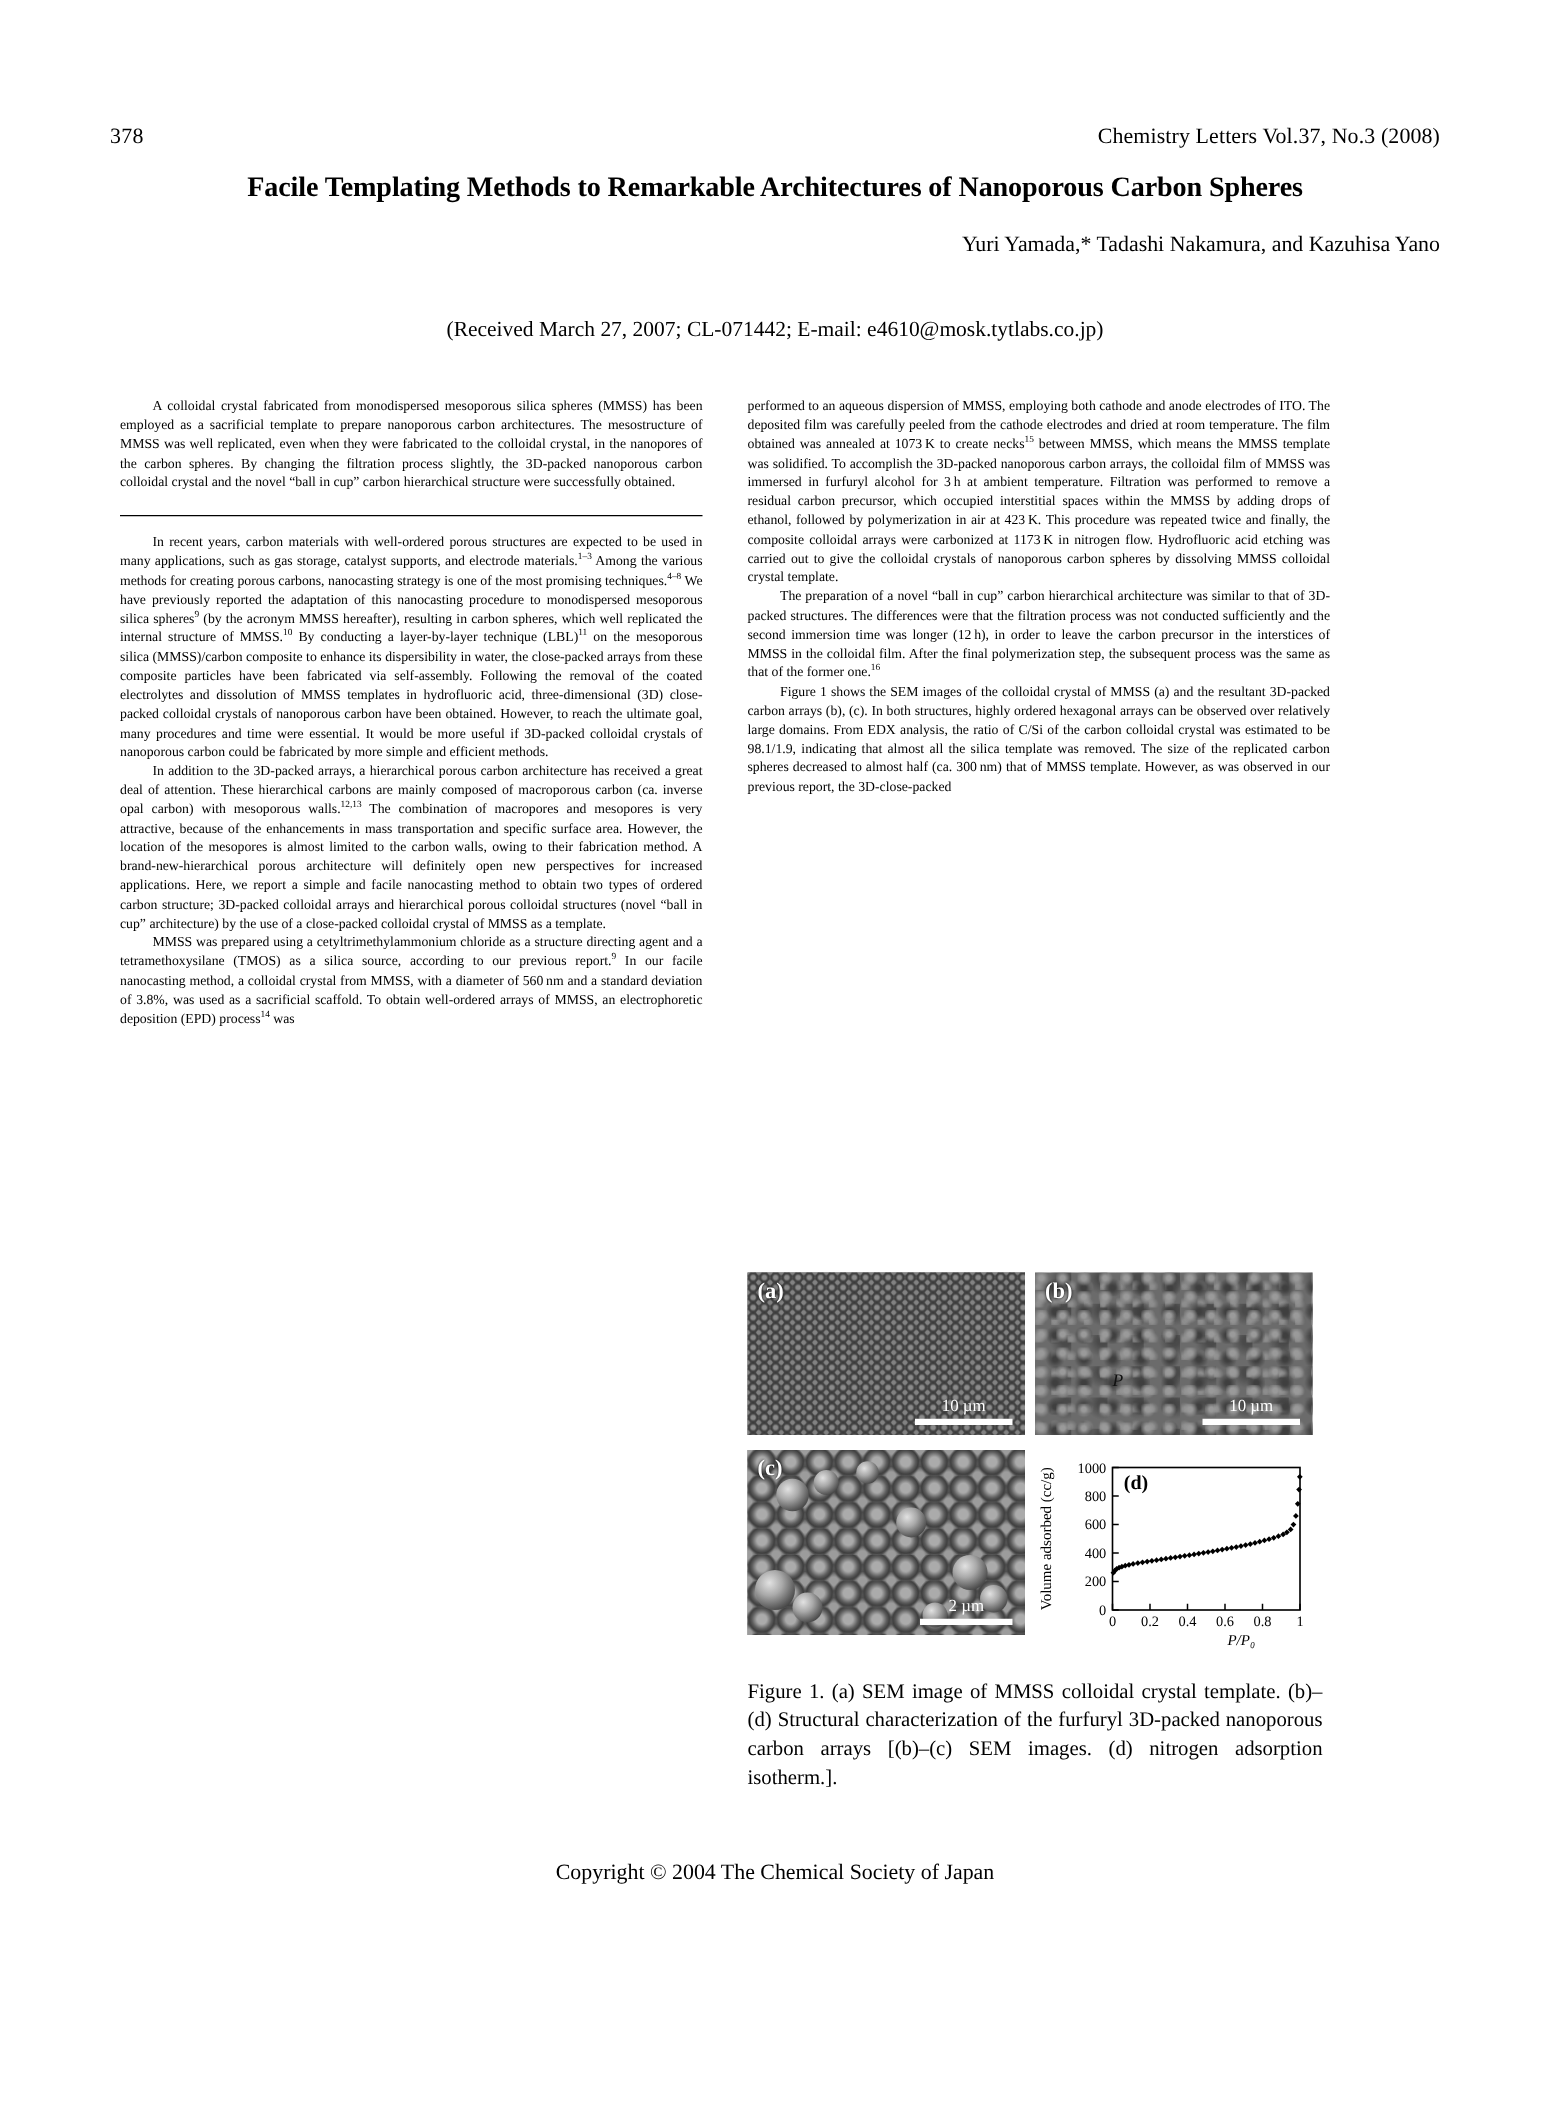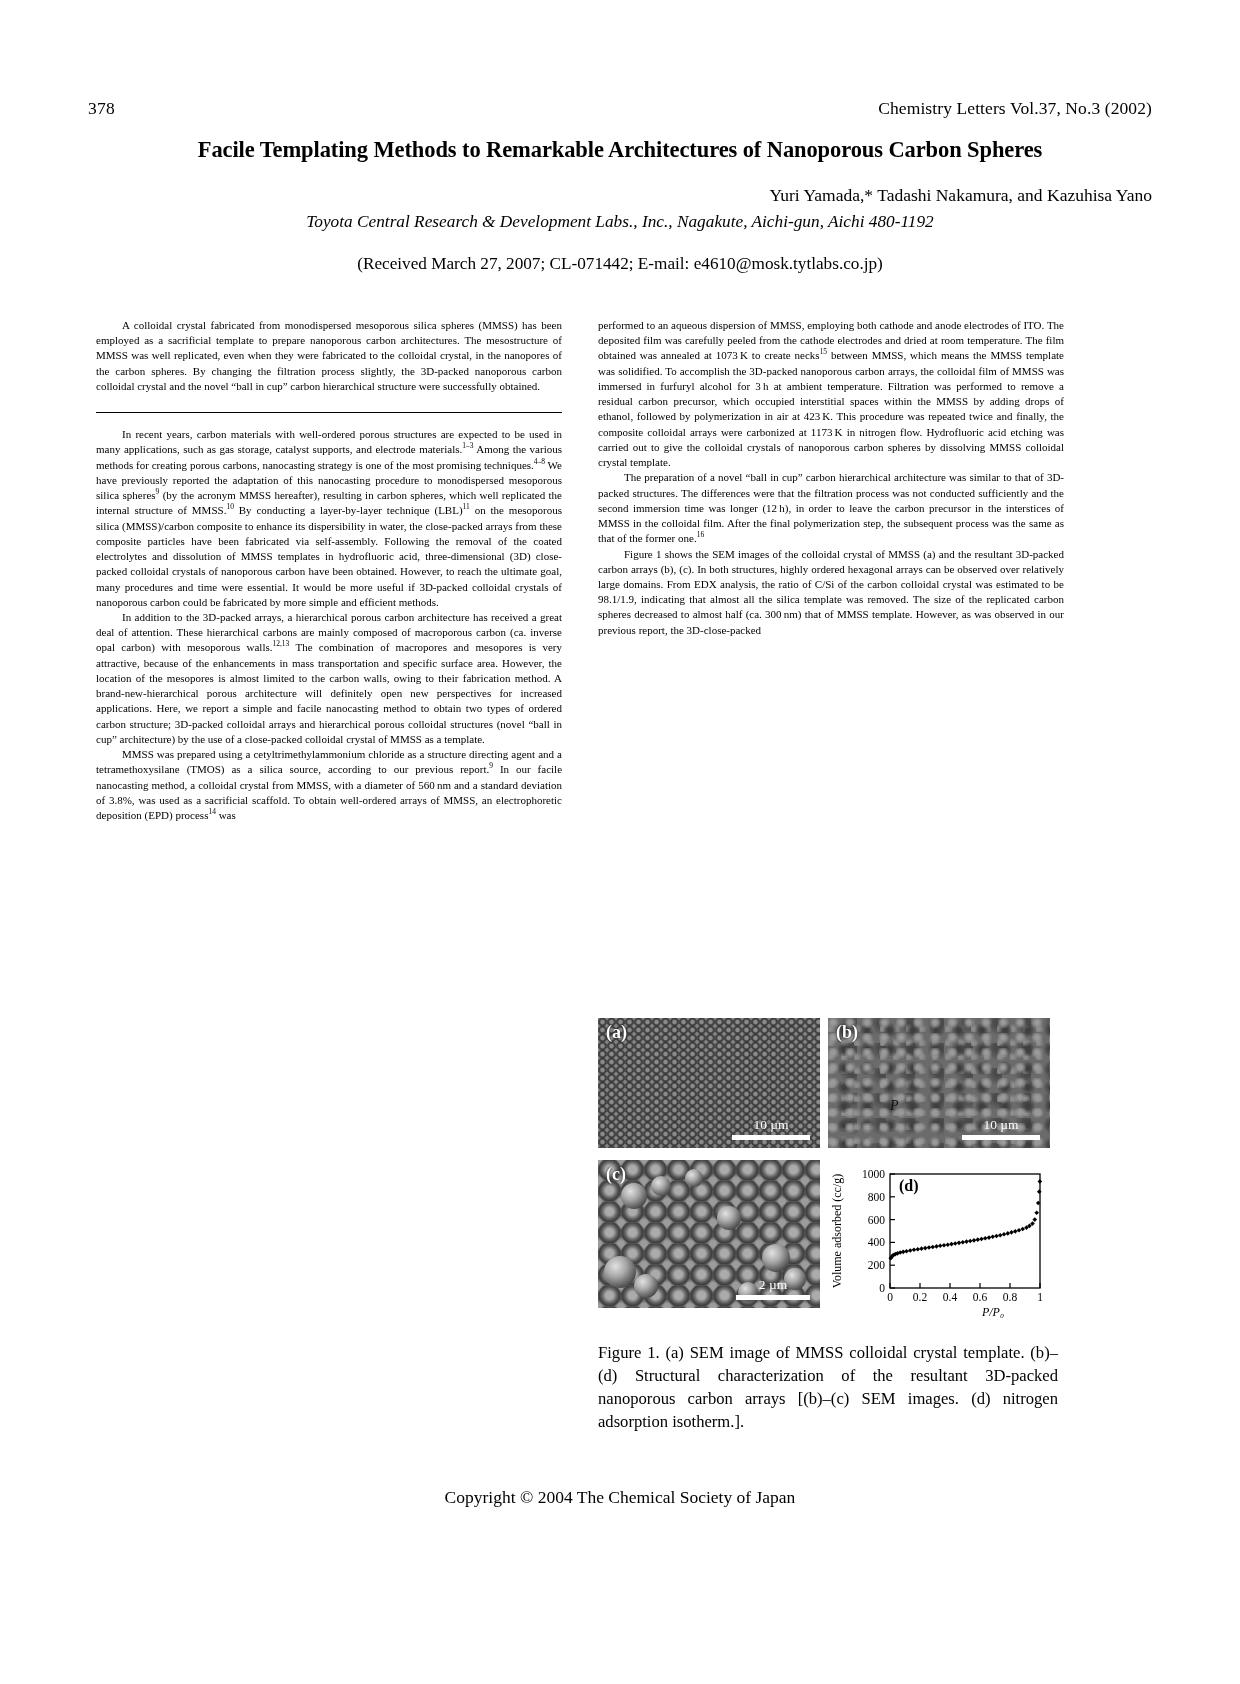--- a/index.html
+++ b/index.html
@@ -206,26 +206,25 @@
     font-size: 17.5px;
   }
 </style>
 </head>
 <body>
 
 <div class="page">
 
   <div class="runhead">
     <span class="folio">378</span>
-    <span class="journal">Chemistry Letters Vol.37, No.3 (2002)</span>
+    <span class="journal">Chemistry Letters Vol.37, No.3 (2008)</span>
   </div>
 
   <div class="title">Facile Templating Methods to Remarkable Architectures of Nanoporous Carbon Spheres</div>
   <div class="authors">Yuri Yamada,* Tadashi Nakamura, and Kazuhisa Yano</div>
-  <div class="affil">Toyota Central Research &amp; Development Labs., Inc., Nagakute, Aichi-gun, Aichi 480-1192</div>
   <div class="received">(Received March 27, 2007; CL-071442; E-mail: e4610@mosk.tytlabs.co.jp)</div>
 
   <div class="col col-left">
     <p class="abstract">A colloidal crystal fabricated from monodispersed mesoporous silica spheres (MMSS) has been employed as a sacrificial template to prepare nanoporous carbon architectures. The mesostructure of MMSS was well replicated, even when they were fabricated to the colloidal crystal, in the nanopores of the carbon spheres. By changing the filtration process slightly, the 3D-packed nanoporous carbon colloidal crystal and the novel “ball in cup” carbon hierarchical structure were successfully obtained.</p>
     <hr class="rule">
     <div id="left-paras">
         <p><span>In recent years, carbon materials with well-ordered porous structures are expected to be used in many applications, such as gas storage, catalyst supports, and electrode materials.</span><sup>1–3</sup><span> Among the various methods for creating porous carbons, nanocasting strategy is one of the most promising techniques.</span><sup>4–8</sup><span> We have previously reported the adaptation of this nanocasting procedure to monodispersed mesoporous silica spheres</span><sup>9</sup><span> (by the acronym MMSS hereafter), resulting in carbon spheres, which well replicated the internal structure of MMSS.</span><sup>10</sup><span> By conducting a layer-by-layer technique (LBL)</span><sup>11</sup><span> on the mesoporous silica (MMSS)/carbon composite to enhance its dispersibility in water, the close-packed arrays from these composite particles have been fabricated via self-assembly. Following the removal of the coated electrolytes and dissolution of MMSS templates in hydrofluoric acid, three-dimensional (3D) close-packed colloidal crystals of nanoporous carbon have been obtained. However, to reach the ultimate goal, many procedures and time were essential. It would be more useful if 3D-packed colloidal crystals of nanoporous carbon could be fabricated by more simple and efficient methods.</span></p>
         <p><span>In addition to the 3D-packed arrays, a hierarchical porous carbon architecture has received a great deal of attention. These hierarchical carbons are mainly composed of macroporous carbon (ca. inverse opal carbon) with mesoporous walls.</span><sup>12,13</sup><span> The combination of macropores and mesopores is very attractive, because of the enhancements in mass transportation and specific surface area. However, the location of the mesopores is almost limited to the carbon walls, owing to their fabrication method. A brand-new-hierarchical porous architecture will definitely open new perspectives for increased applications. Here, we report a simple and facile nanocasting method to obtain two types of ordered carbon structure; 3D-packed colloidal arrays and hierarchical porous colloidal structures (novel “ball in cup” architecture) by the use of a close-packed colloidal crystal of MMSS as a template.</span></p>
         <p><span>MMSS was prepared using a cetyltrimethylammonium chloride as a structure directing agent and a tetramethoxysilane (TMOS) as a silica source, according to our previous report.</span><sup>9</sup><span> In our facile nanocasting method, a colloidal crystal from MMSS, with a diameter of 560 nm and a standard deviation of 3.8%, was used as a sacrificial scaffold. To obtain well-ordered arrays of MMSS, an electrophoretic deposition (EPD) process</span><sup>14</sup><span> was</span></p>
       </div>
@@ -364,18 +363,18 @@
               <polygon points="211.25,29.37 213.55,31.67 211.25,33.97 208.95,31.67"></polygon>
               <polygon points="211.85,19.109999999999996 214.15,21.409999999999997 211.85,23.709999999999997 209.54999999999998,21.409999999999997"></polygon>
             </g>
           </svg>
       </div>
 
     </div>
   </div>
 
   <div class="fig-caption">
-    <b>Figure 1.</b><span> (a) SEM image of MMSS colloidal crystal template. (b)–(d) Structural characterization of the resultant 3D-packed nanoporous carbon arrays [(b)–(c) SEM images. (d) nitrogen adsorption isotherm.].</span>
+    <b>Figure 1.</b><span> (a) SEM image of MMSS colloidal crystal template. (b)–(d) Structural characterization of the furfuryl 3D-packed nanoporous carbon arrays [(b)–(c) SEM images. (d) nitrogen adsorption isotherm.].</span>
   </div>
 
   <div class="footer">Copyright © 2004 The Chemical Society of Japan</div>
 
 </div>
 
 </body></html>

